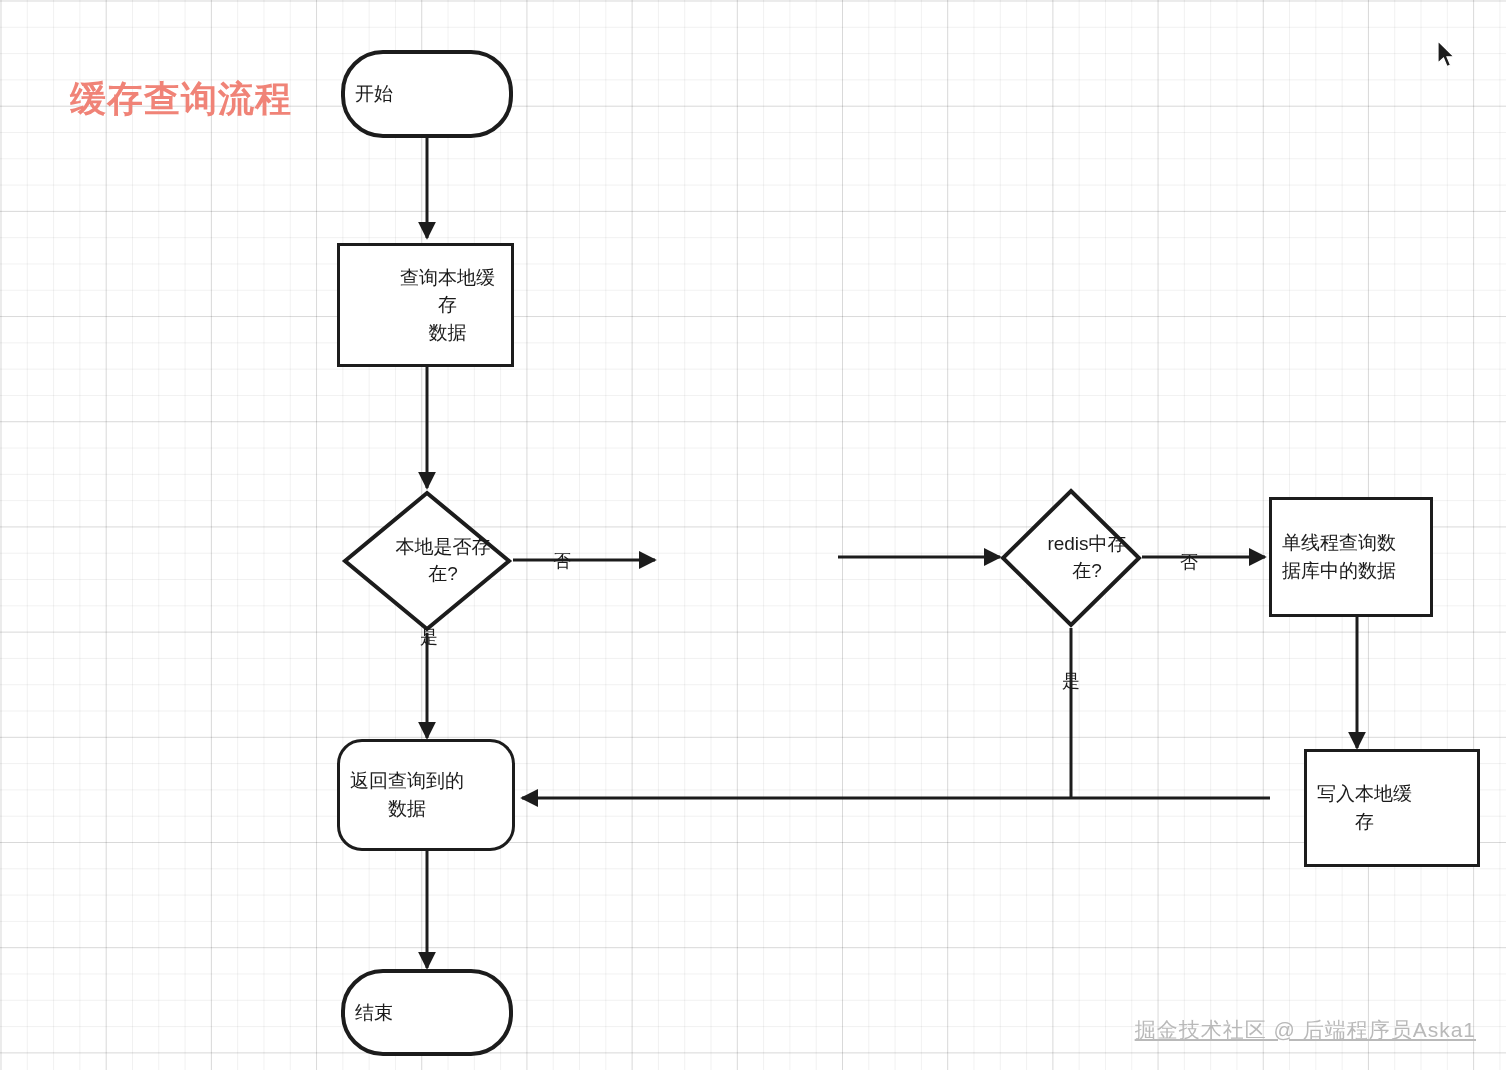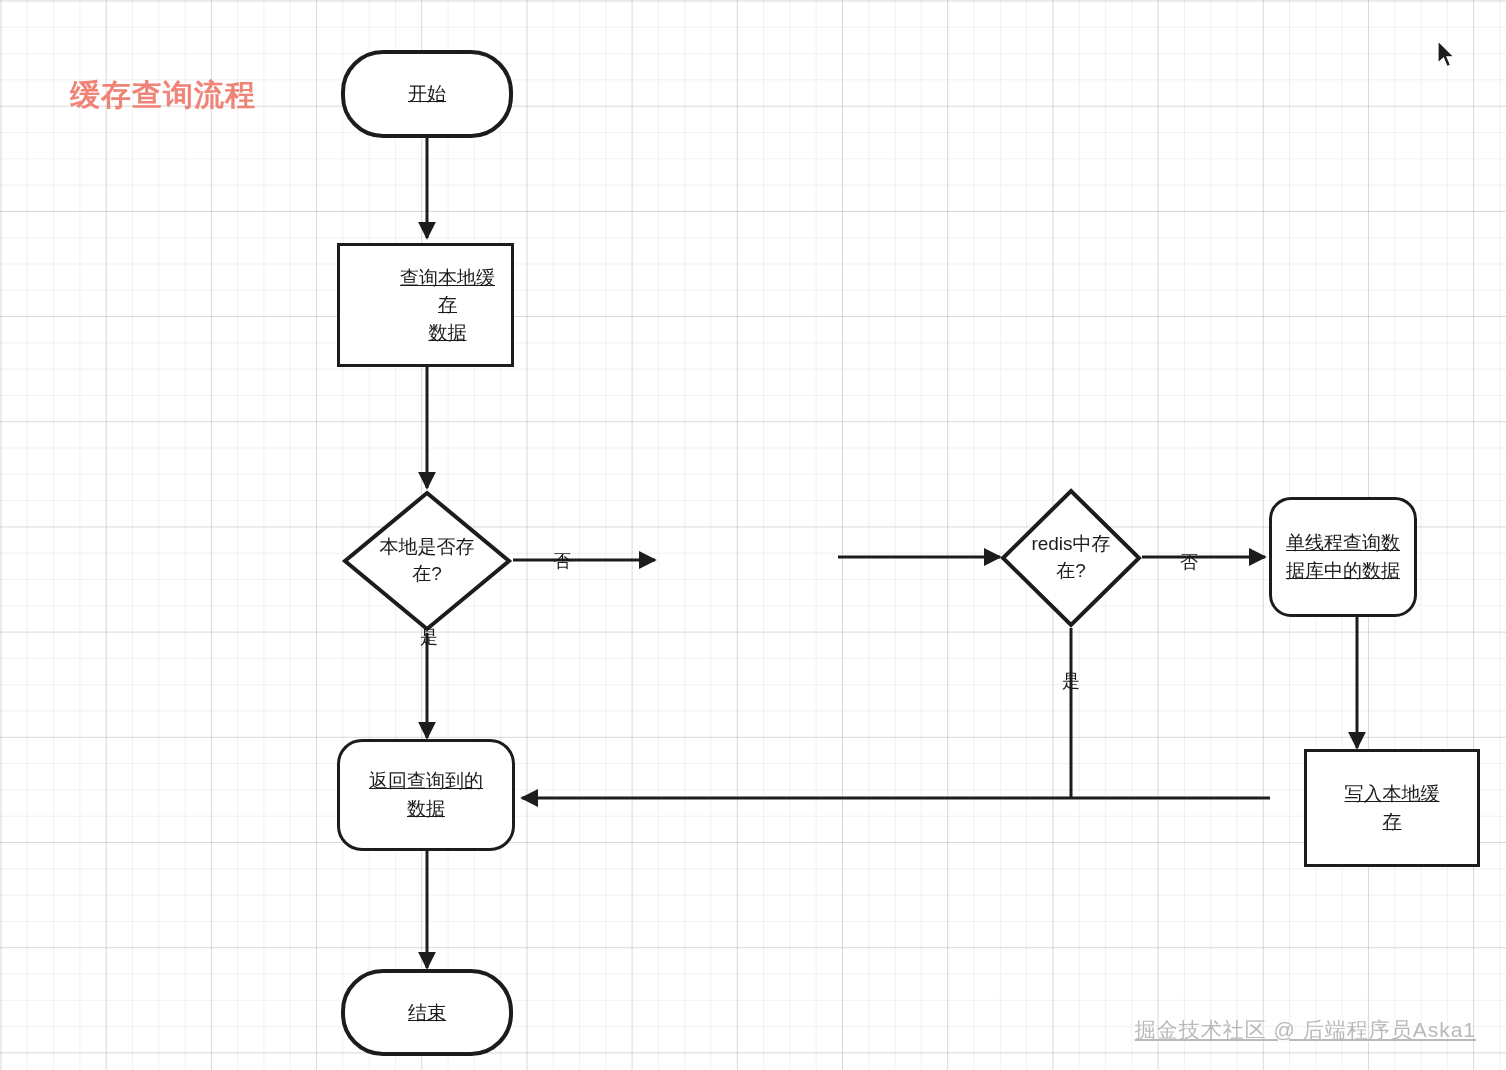--- a/index.html
+++ b/index.html
@@ -28,41 +28,39 @@
       105.2px 105.2px,
       105.2px 105.2px;
     background-position: 0.5px 0.5px, 0.5px 0.5px, 0.5px 0.5px, 0.5px 0.5px;
   }
 
   
   .diagram-title {
     position: absolute;
     left: 70px;
     top: 75px;
-    font-size: 30px;
+    font-size: 36px;
     font-weight: bold;
     color: #f08377;
     letter-spacing: 1px;
     white-space: nowrap;
   }
 
   
   .node {
     position: absolute;
     box-sizing: border-box;
     display: flex;
     align-items: center;
-    justify-content: center;
     text-align: center;
     color: #1b1b1b;
     font-size: 19px;
     line-height: 1.45;
     border: 3px solid #1c1c1c;
     background: #ffffff;
-    text-decoration: underline;
   }
   .node .label {
     padding: 0 10px;
     white-space: pre-line;
   }
 
   .node.terminal {
     border-radius: 42px;
     border-width: 4px;
   }
@@ -70,21 +68,21 @@
   .node.green  { background: #b5e3a0; }
   .node.plain  { background: #ffffff; }
 
   
   .diamond {
     position: absolute;
   }
   .diamond svg { display: block; }
   .diamond .dlabel {
     position: absolute;
-    left: 0; top: 0;
+    left: 16px; top: 0;
     width: 100%; height: 100%;
     display: flex;
     align-items: center;
     justify-content: center;
     text-align: center;
     font-size: 19px;
     line-height: 1.4;
     color: #1b1b1b;
     white-space: pre-line;
     pointer-events: none;
@@ -190,21 +188,21 @@
 
 
   <div class="diamond" style="left:999px; top:487px; width:144px; height:142px;">
     <svg width="144" height="142" viewBox="0 0 144 142" xmlns="http://www.w3.org/2000/svg">
       <polygon points="72,4 140,71 72,138 4,71" fill="#ffffff" stroke="#1c1c1c" stroke-width="4"></polygon>
     </svg>
     <div class="dlabel">redis中存
 在?</div>
   </div>
 
-  <div class="node plain green" style="left:1269px; top:497px; width:148px; height:120px;border-radius:22px;">
+  <div class="node plain green" style="left:1269px; top:497px; width:164px; height:120px;">
     <span class="label">单线程查询数
 据库中的数据</span>
   </div>
 
   <div class="node plain" style="left:1269px; top:749px; width:176px; height:118px;margin-left:35px;">
     <span class="label">写入本地缓
 存</span>
   </div>
 
   <div class="node plain" style="left:337px; top:739px; width:178px; height:112px;border-radius:25px;">

